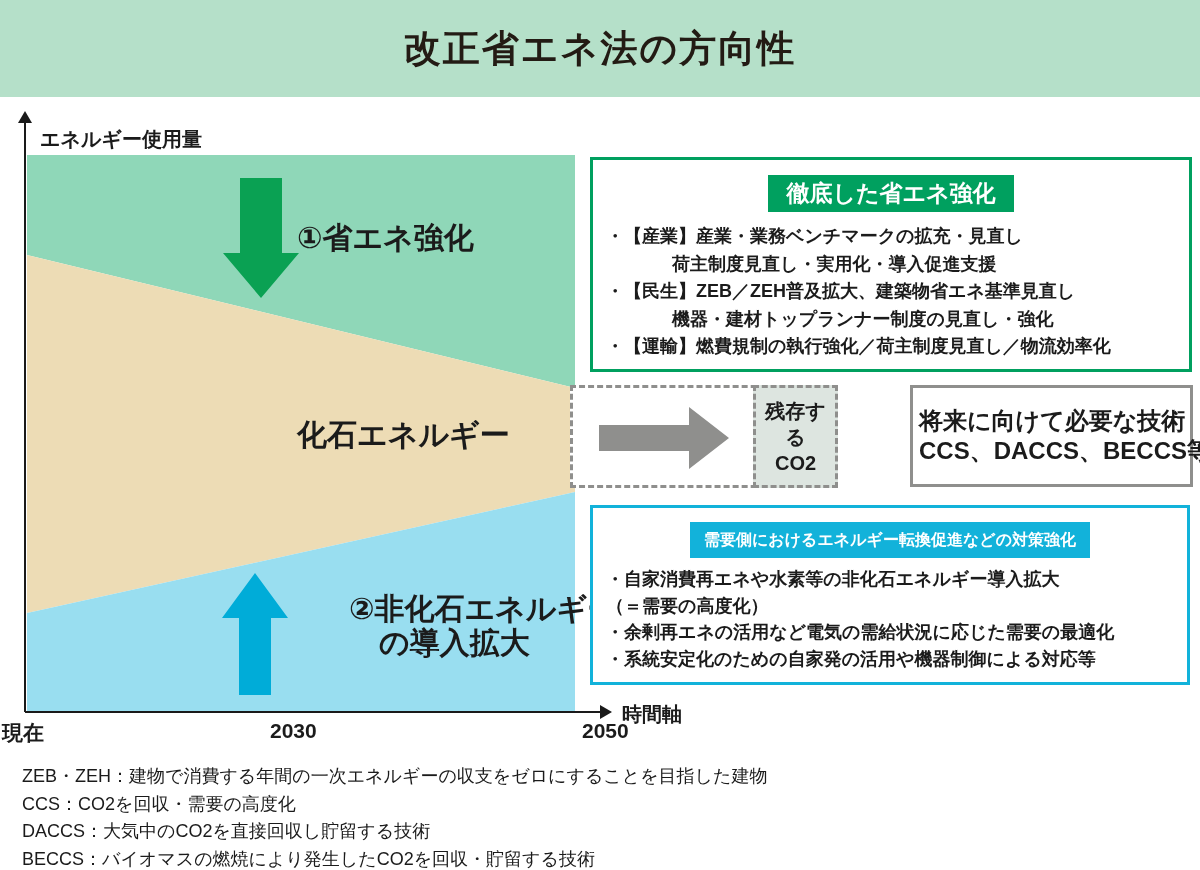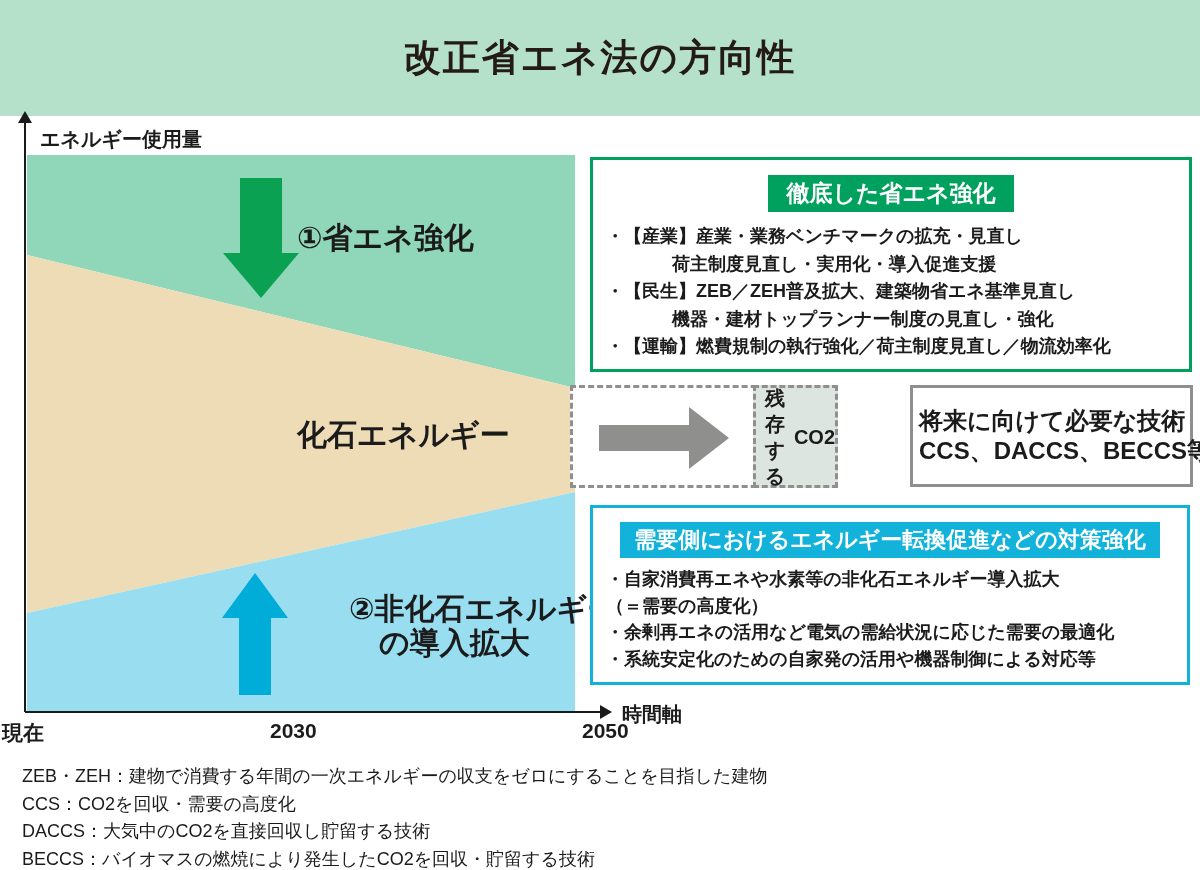--- a/index.html
+++ b/index.html
@@ -12,21 +12,21 @@
     position: relative;
     width: 1200px;
     height: 870px;
     background: #ffffff;
     overflow: hidden;
   }
 
   
   .banner {
     position: absolute; left: 0; top: 0;
-    width: 1200px; height: 116px;
+    width: 1200px; height: 97px;
     background: #b5e0c9;
     display: flex; align-items: center; justify-content: center;
   }
   .banner h1 {
     font-size: 37px; font-weight: bold; color: #231b14; letter-spacing: 2px;
   }
 
   
   .y-axis-line { position: absolute; left: 24px; top: 122px; width: 2px; height: 590px; background: #1a1a1a; }
   .y-axis-head { position: absolute; left: 18px; top: 111px; width: 0; height: 0;
@@ -67,39 +67,39 @@
 
   
   .dashed-box {
     position: absolute; left: 570px; top: 385px; width: 268px; height: 103px;
     background: #ffffff; border: 3px dashed #8f8f8d;
   }
   .gray-arrow-svg { position: absolute; left: 26px; top: 19px; }
   .co2-box {
     position: absolute; left: 753px; top: 385px; width: 85px; height: 103px;
     background: #dde5e0; border: 3px dashed #8f8f8d;
-    display: flex; flex-direction: row; align-items: center; justify-content: center;
+    display: flex; flex-direction: column; align-items: center; justify-content: center;
     font-size: 20px; font-weight: bold; line-height: 26px; text-align: center;
   }
   .tech-box {
     position: absolute; left: 910px; top: 385px; width: 283px; height: 102px;
     background: #ffffff; border: 3px solid #8f8f8d;
     display: flex; flex-direction: column; justify-content: center;
     padding-left: 6px; font-size: 24px; font-weight: bold; line-height: 30px; white-space: nowrap;
   }
 
   
   .blue-box {
     position: absolute; left: 590px; top: 505px; width: 600px; height: 180px;
     background: #ffffff; border: 3px solid #12b2da;
   }
   .blue-box .box-header {
     margin: 14px auto 0 auto; width: fit-content;
     background: #12b2da; color: #ffffff;
-    font-size: 22px; font-weight: bold; padding: 4px 14px; line-height: 28px; white-space: nowrap;
+    font-size: 16px; font-weight: bold; padding: 4px 14px; line-height: 28px; white-space: nowrap;
   }
   .blue-box .bullets { margin-top: 8px; line-height: 26.5px; }
 
   
   .footnotes { position: absolute; left: 22px; top: 763px; font-size: 18px; line-height: 27.5px; }
 </style>
 </head>
 <body>
 
 <div id="stage">

